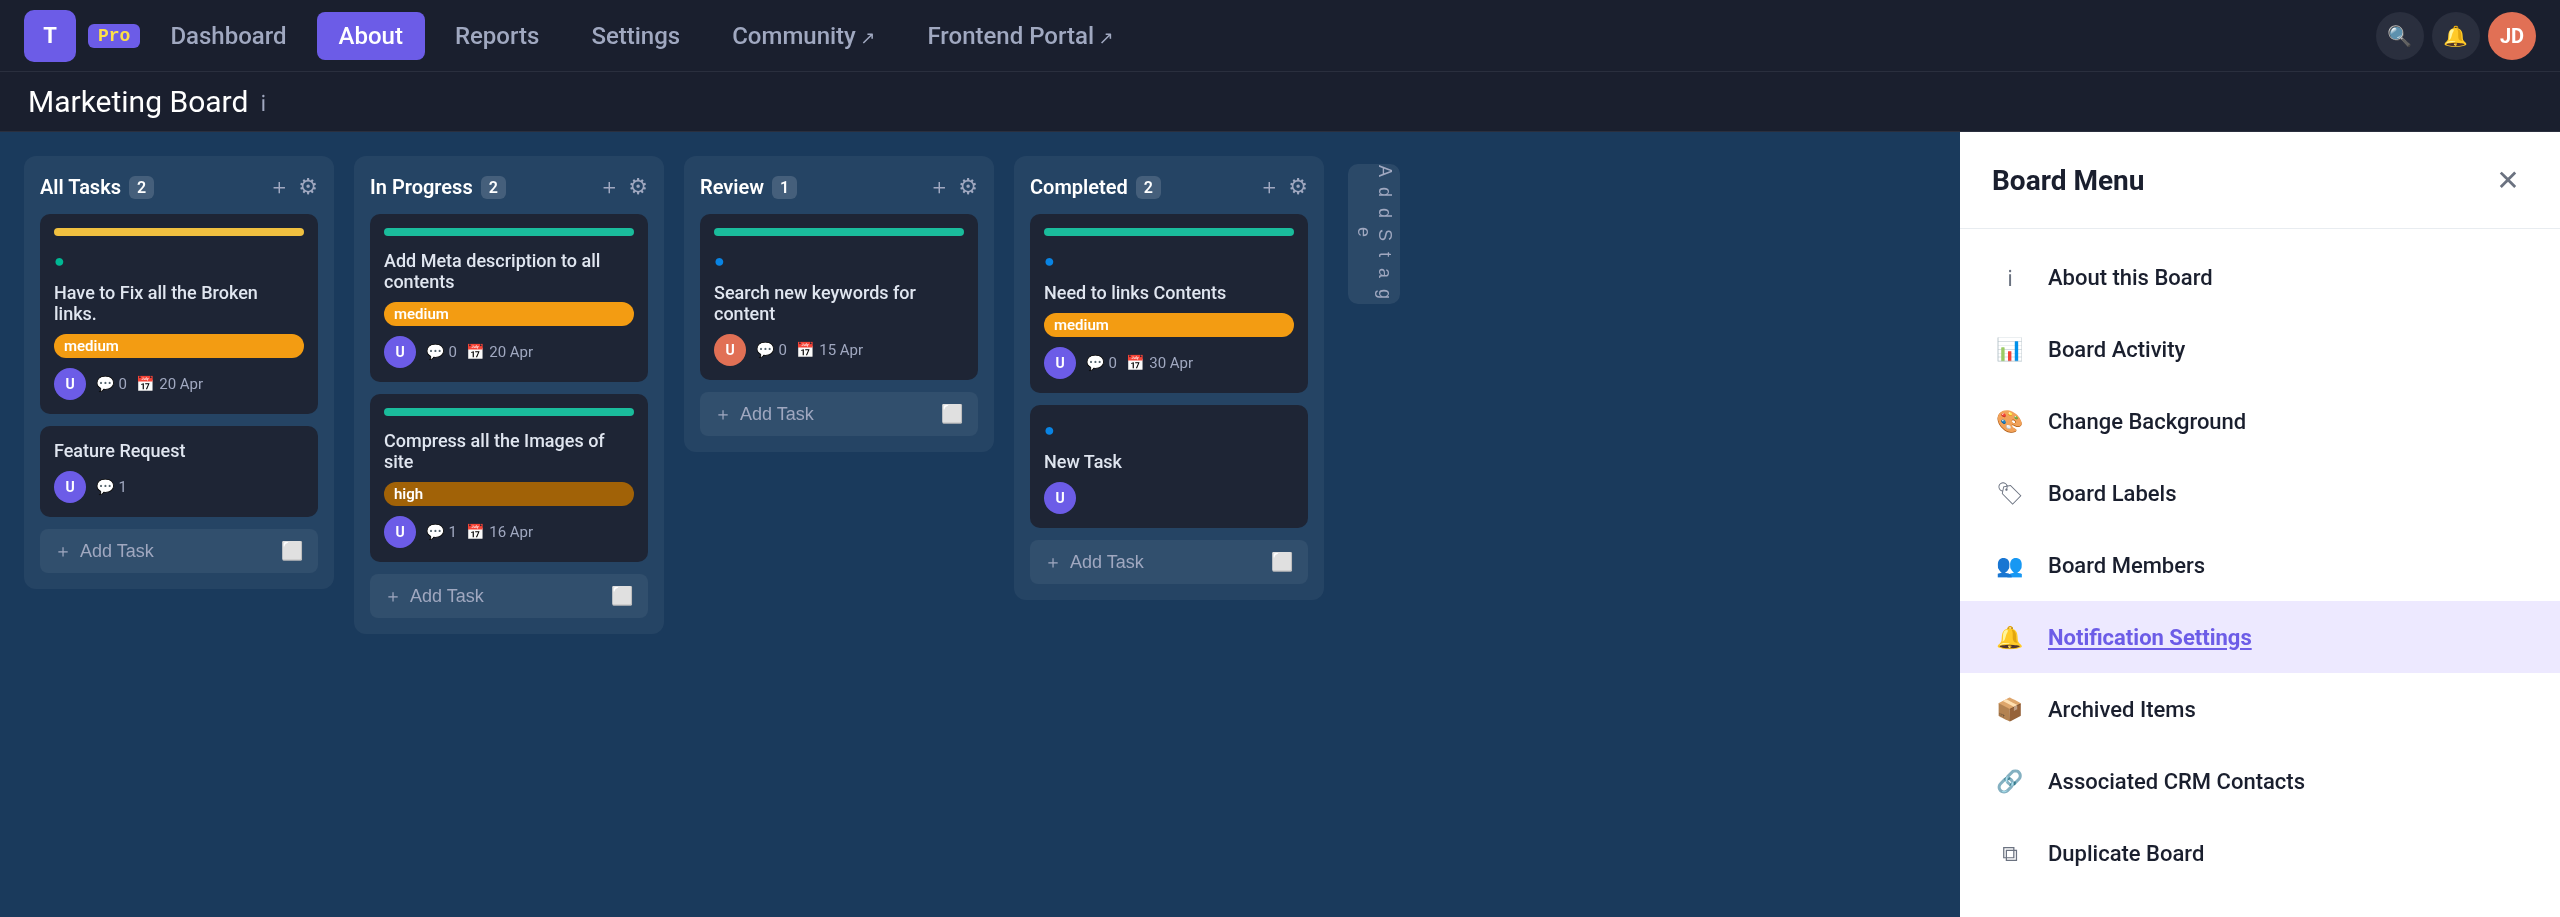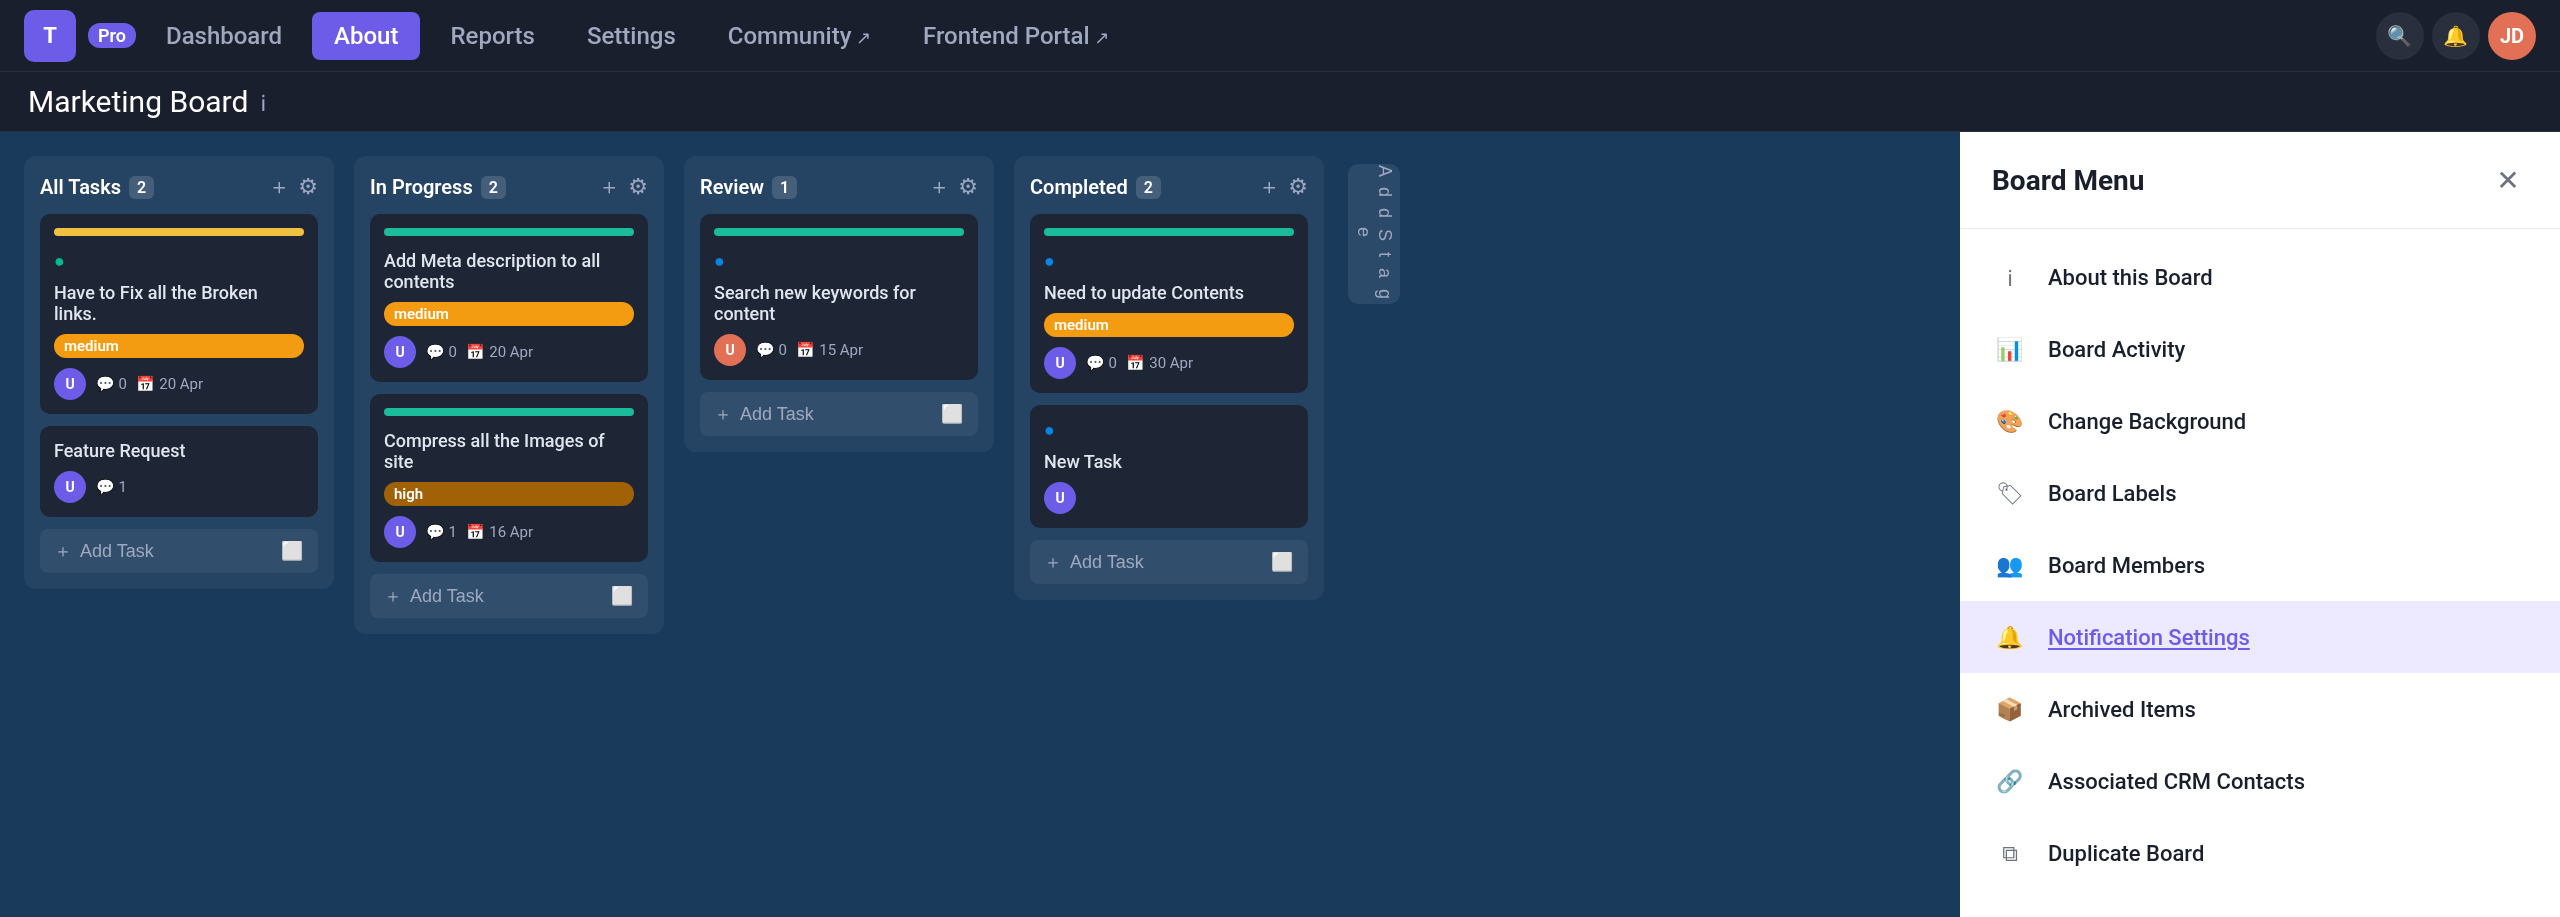--- a/index.html
+++ b/index.html
@@ -10,22 +10,22 @@
       display: flex; align-items: center; height: 72px;
       background: #1a1f2e; border-bottom: 1px solid #2a2f3e;
       padding: 0 24px; gap: 8px;
     }
     .logo-badge {
       background: #6c5ce7; color: #fff; font-size: 22px; font-weight: 700;
       width: 52px; height: 52px; border-radius: 10px;
       display: flex; align-items: center; justify-content: center;
     }
     .pro-badge {
-      background: #6c5ce7; color: #ffffff; font-size: 18px; font-weight: 600;
-      padding: 2px 10px; border-radius: 12px; margin-left: 4px;
+      background: #6c5ce7; color: #fde047; font-size: 18px; font-weight: 600;
+      padding: 2px 10px; border-radius: 6px; margin-left: 4px; font-family: Liberation Mono, monospace;
     }
     .nav-item {
       padding: 10px 22px; border-radius: 8px; font-size: 24px; font-weight: 500;
       cursor: pointer; color: #a0a8c0;
     }
     .nav-item.active {
       background: #6c5ce7; color: #fff;
     }
     .nav-item.has-arrow::after { content: ' ↗'; font-size: 18px; }
     .nav-spacer { flex: 1; }
@@ -154,20 +154,21 @@
     }
     .menu-item-label { font-size: 22px; font-weight: 500; }
     .menu-item.active .menu-item-label { color: #6c5ce7; }
     .menu-item.active .menu-item-icon { color: #6c5ce7; }
 
     
     .menu-item.active .menu-item-label {
       text-decoration: underline;
       text-decoration-color: #6c5ce7;
       text-underline-offset: 3px;
+      font-weight: bold;
     }
   </style>
 </head>
 <body>
 
 <nav class="topnav">
   <div class="logo-badge">
     <span>T</span>
   </div>
   <span class="pro-badge">Pro</span>
@@ -307,21 +308,21 @@
           <button class="col-action-btn">＋</button>
           <button class="col-action-btn">⚙</button>
         </div>
       </div>
 
       <div class="task-card">
         <div class="task-color-bar" style="background:#1abc9c;"></div>
         <div style="display:flex;align-items:center;gap:6px;">
           <span class="task-dot-blue">●</span>
         </div>
-        <div class="task-title">Need to update Contents</div>
+        <div class="task-title">Need to links Contents</div>
         <span class="task-tag tag-medium">medium</span>
         <div class="task-footer">
           <div class="task-avatar">U</div>
           <span>💬 <span>0</span></span>
           <span>📅 <span>30 Apr</span></span>
         </div>
       </div>
 
       <div class="task-card">
         <div style="display:flex;align-items:center;gap:6px;">

